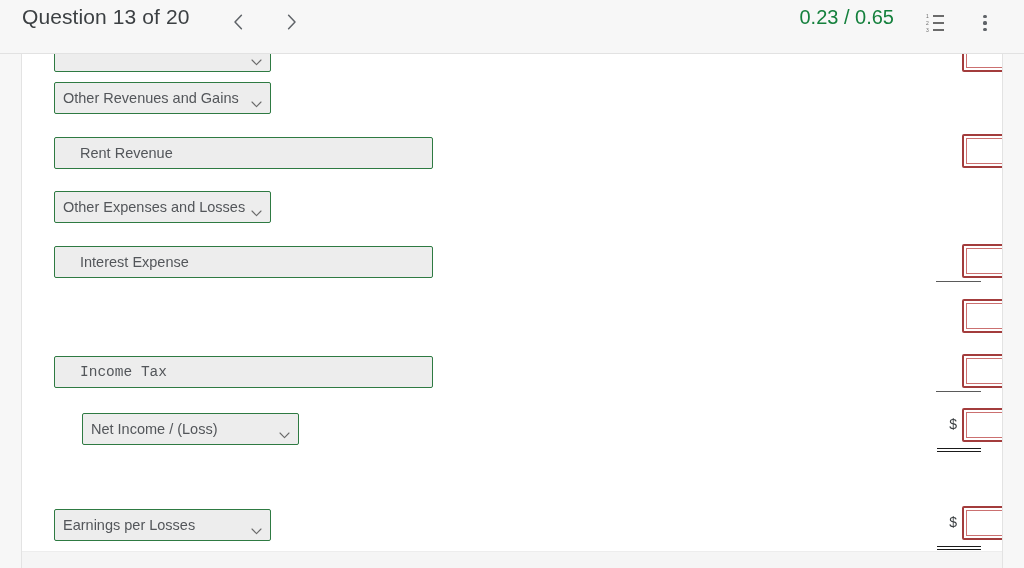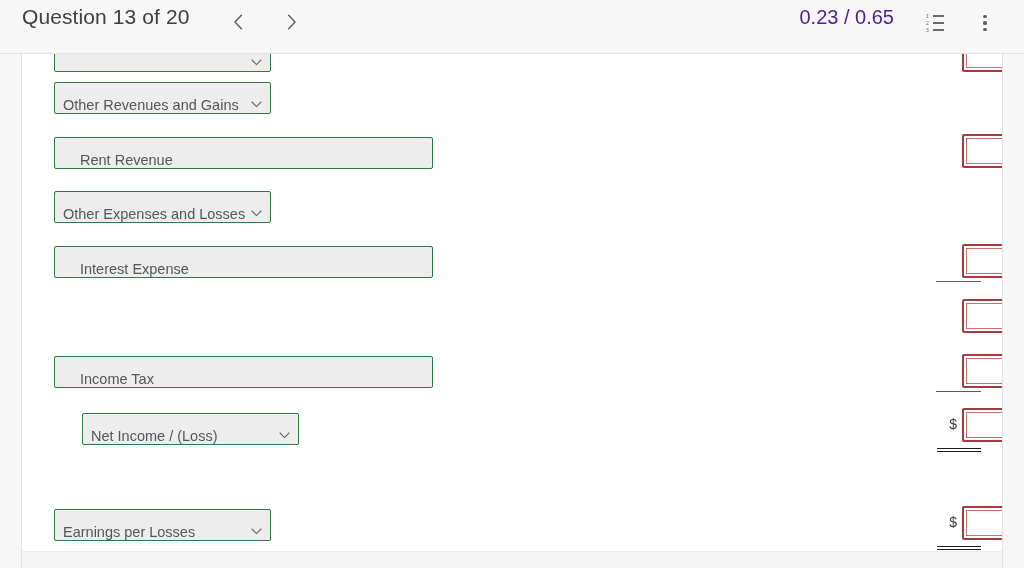--- a/index.html
+++ b/index.html
@@ -43,21 +43,21 @@
     cursor: pointer;
   }
   .nav-prev { left: 220px; }
   .nav-next { left: 273px; }
   .nav-btn svg { display: block; }
 
   .score {
     position: absolute;
     right: 130px; top: 6px;
     font-size: 20px;
-    color: #4c1d95;
+    color: #15803d;
     white-space: nowrap;
   }
   .hdr-icon {
     position: absolute;
     top: 6px;
     width: 34px; height: 34px;
     display: flex; align-items: center; justify-content: center;
     cursor: pointer;
   }
   .icon-list { right: 72px; }
@@ -104,21 +104,21 @@
   
   .field {
     position: absolute;
     background: #ededed;
     border: 1px solid #2e7a42;
     border-radius: 2px;
     height: 32px;
     font-size: 14.5px;
     color: #53565a;
     display: flex;
-    align-items: flex-end;
+    align-items: center;
     padding-left: 8px;
     cursor: pointer;
     overflow: hidden;
     white-space: nowrap;
   }
   .field.text-in { width: 379px; cursor: text; padding-left: 25px; }
   .field.select { width: 217px; padding-right: 26px; }
   .field .chev {
     position: absolute;
     right: 8px; top: 50%;
@@ -243,21 +243,21 @@
             <path d="M1 1 L5.5 5.6 L10 1" fill="none" stroke="#6b6b6b" stroke-width="1.1" stroke-linecap="round" stroke-linejoin="round"></path>
           </svg>
       </span>
     </div>
 
     <div class="field text-in" style="left:31px; top:192px;">
       <span class="lbl">Interest Expense</span>
     </div>
 
 
-    <div class="field text-in" style="left:31px; top:302px;">
+    <div class="field text-in" style="left:31px; top:302px;font-family:Liberation Mono, monospace;">
       <span class="lbl">Income Tax</span>
     </div>
 
     <div class="field select" style="left:31px; top:359px;margin-left:28px;">
       <span class="lbl">Net Income / (Loss)</span>
       <span class="chev">
         <svg width="11" height="7" viewBox="0 0 11 7">
             <path d="M1 1 L5.5 5.6 L10 1" fill="none" stroke="#6b6b6b" stroke-width="1.1" stroke-linecap="round" stroke-linejoin="round"></path>
           </svg>
       </span>

